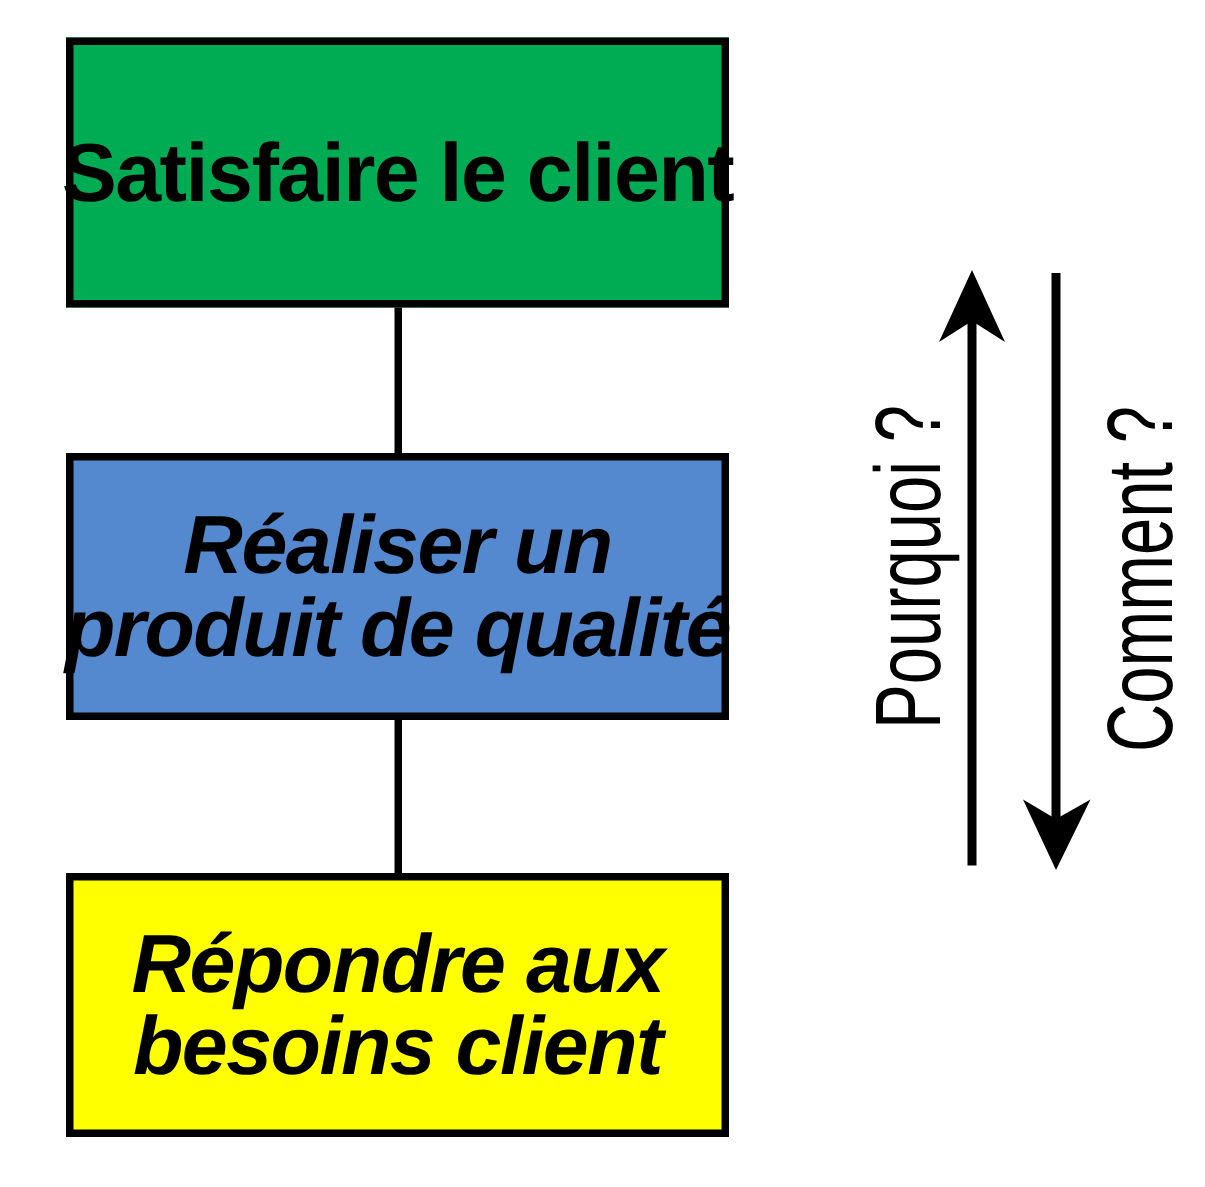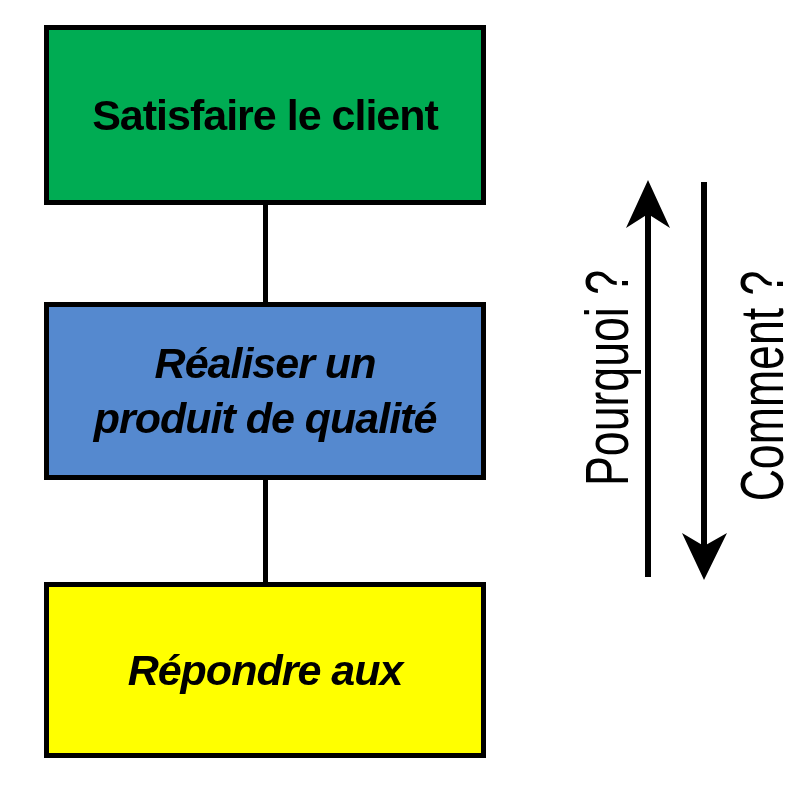--- a/index.html
+++ b/index.html
@@ -23,21 +23,21 @@
     width: 442px;
     box-sizing: border-box;
     border: 5px solid var(--ink, #000);
     display: flex;
     flex-direction: column;
     align-items: center;
     justify-content: center;
     text-align: center;
   }
   .box-line {
-    font-size: 43px;
+    font-size: 55px;
     font-weight: 700;
     letter-spacing: -1px;
     line-height: 55px;
     color: var(--ink, #000);
     white-space: nowrap;
   }
   .box-green  { top: 25px;  height: 180px; background: var(--box-green, #00AC53); }
   .box-blue   { top: 302px; height: 178px; background: var(--box-blue, #5589CF); font-style: italic; }
   .box-yellow { top: 582px; height: 176px; background: var(--box-yellow, #FFFF00); font-style: italic; }
   .connector {
@@ -84,20 +84,21 @@
     <div class="box-line">Satisfaire le client</div>
   </div>
 
   <div class="box box-blue">
     <div class="box-line">Réaliser un</div>
     <div class="box-line">produit de qualité</div>
   </div>
 
   <div class="box box-yellow">
     <div class="box-line">Répondre aux</div>
+    <div class="box-line">besoins client</div>
   </div>
 
   <div class="connector connector-1"></div>
   <div class="connector connector-2"></div>
 
   <svg class="arrows-svg" viewBox="0 0 803 791">
     <g>
       <line class="arrow-shaft" x1="648" y1="577" x2="648" y2="212"></line>
       <polygon class="arrow-head" points="648,180 670,228 648,214 626,228"></polygon>
     </g>

